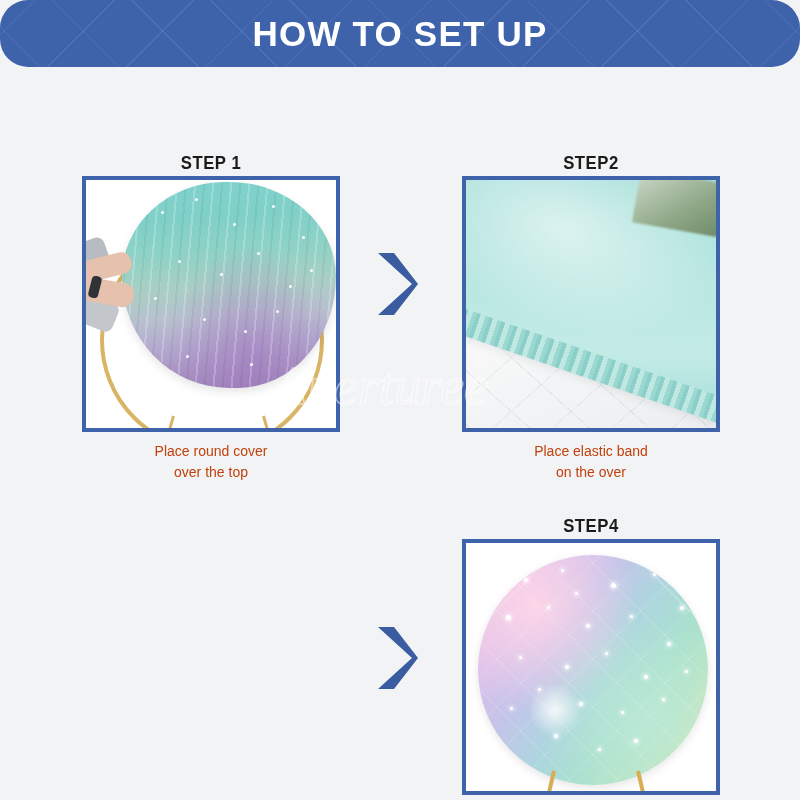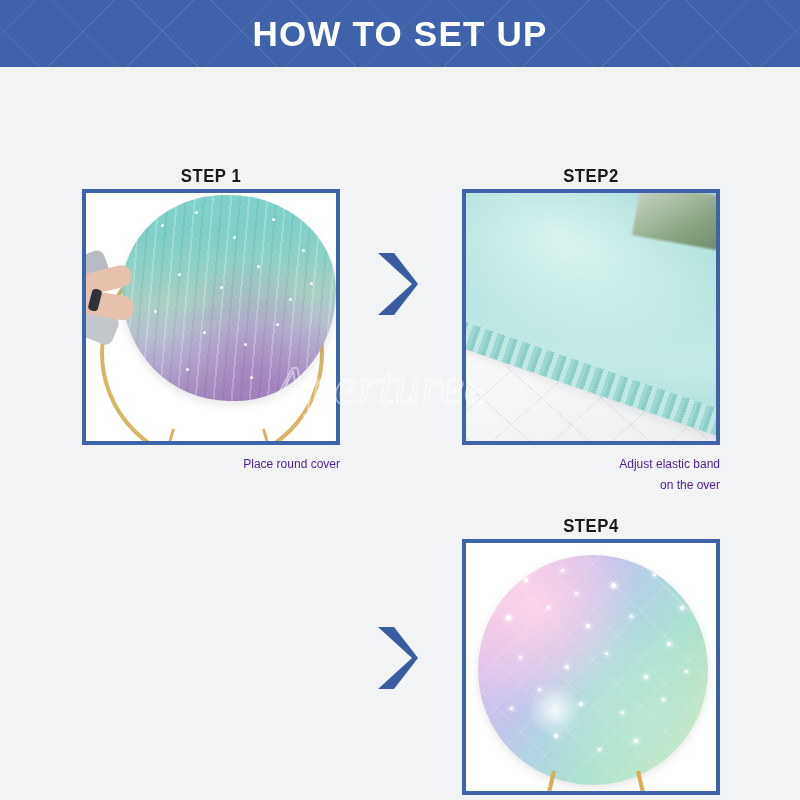--- a/index.html
+++ b/index.html
@@ -13,20 +13,21 @@
     position: relative;
   }
 
   
   .banner {
     position: relative;
     width: 800px;
     height: 67px;
     background: #3f63ab;
     overflow: hidden;
+    border-radius: 28px;
   }
   .banner-pattern {
     position: absolute;
     inset: -20px;
     background-image:
       repeating-linear-gradient(45deg, rgba(255,255,255,.085) 0 1px, transparent 1px 56px),
       repeating-linear-gradient(-45deg, rgba(255,255,255,.085) 0 1px, transparent 1px 56px);
     pointer-events: none;
   }
   .banner-title {
@@ -59,21 +60,21 @@
     width: 800px;
     height: 733px;
   }
 
   .step {
     position: absolute;
     width: 258px;
   }
   .step-col-a { left: 82px; }
   .step-col-b { left: 462px; }
-  .step-row-1 { top: 96px; }
+  .step-row-1 { top: 83px; }
   .step-row-2 { top: 446px; }
 
   .step-label {
     text-align: center;
     font-size: 19px;
     font-weight: bold;
     color: #1b1b1b;
     letter-spacing: .6px;
     height: 26px;
     line-height: 26px;
@@ -90,23 +91,23 @@
     position: relative;
   }
   .photo {
     position: absolute;
     inset: 0;
     overflow: hidden;
   }
 
   .caption {
     margin-top: 9px;
-    text-align: right;
-    font-size: 12px;
-    color: #4c1d95;
+    text-align: center;
+    font-size: 14px;
+    color: #c2410c;
     line-height: 21px;
     font-family: "Liberation Sans", sans-serif;
   }
 
   
   .chevron {
     position: absolute;
     width: 46px;
     height: 70px;
     z-index: 2;
@@ -319,40 +320,41 @@
         </div>
         <div class="p1-sleeve-a"></div>
         <div class="p1-hand-a"></div>
         <div class="p1-sleeve-b"></div>
         <div class="p1-hand-b"></div>
         <div class="p1-cuff"></div>
       </div>
     </div>
     <div class="caption">
       <div>Place round cover</div>
+      <div>over the top</div>
     </div>
   </div>
 
   <div class="step step-col-b step-row-1">
     <div class="step-label">STEP2</div>
     <div class="photo-frame">
       <div class="photo">
         <div class="p2-bg"></div>
         <div class="p2-white">
           <div class="p2-quilt"></div>
         </div>
         <div class="p2-fabric">
           <div class="p2-sheen"></div>
           <div class="p2-ruffle"></div>
         </div>
         <div class="p2-topgreen"></div>
       </div>
     </div>
     <div class="caption">
-      <div>Adjust elastic band</div>
+      <div>Place elastic band</div>
       <div>on the over</div>
     </div>
   </div>
 
 
   <div class="step step-col-b step-row-2">
     <div class="step-label">STEP4</div>
     <div class="photo-frame">
       <div class="photo">
         <div class="p4-bg"></div>

